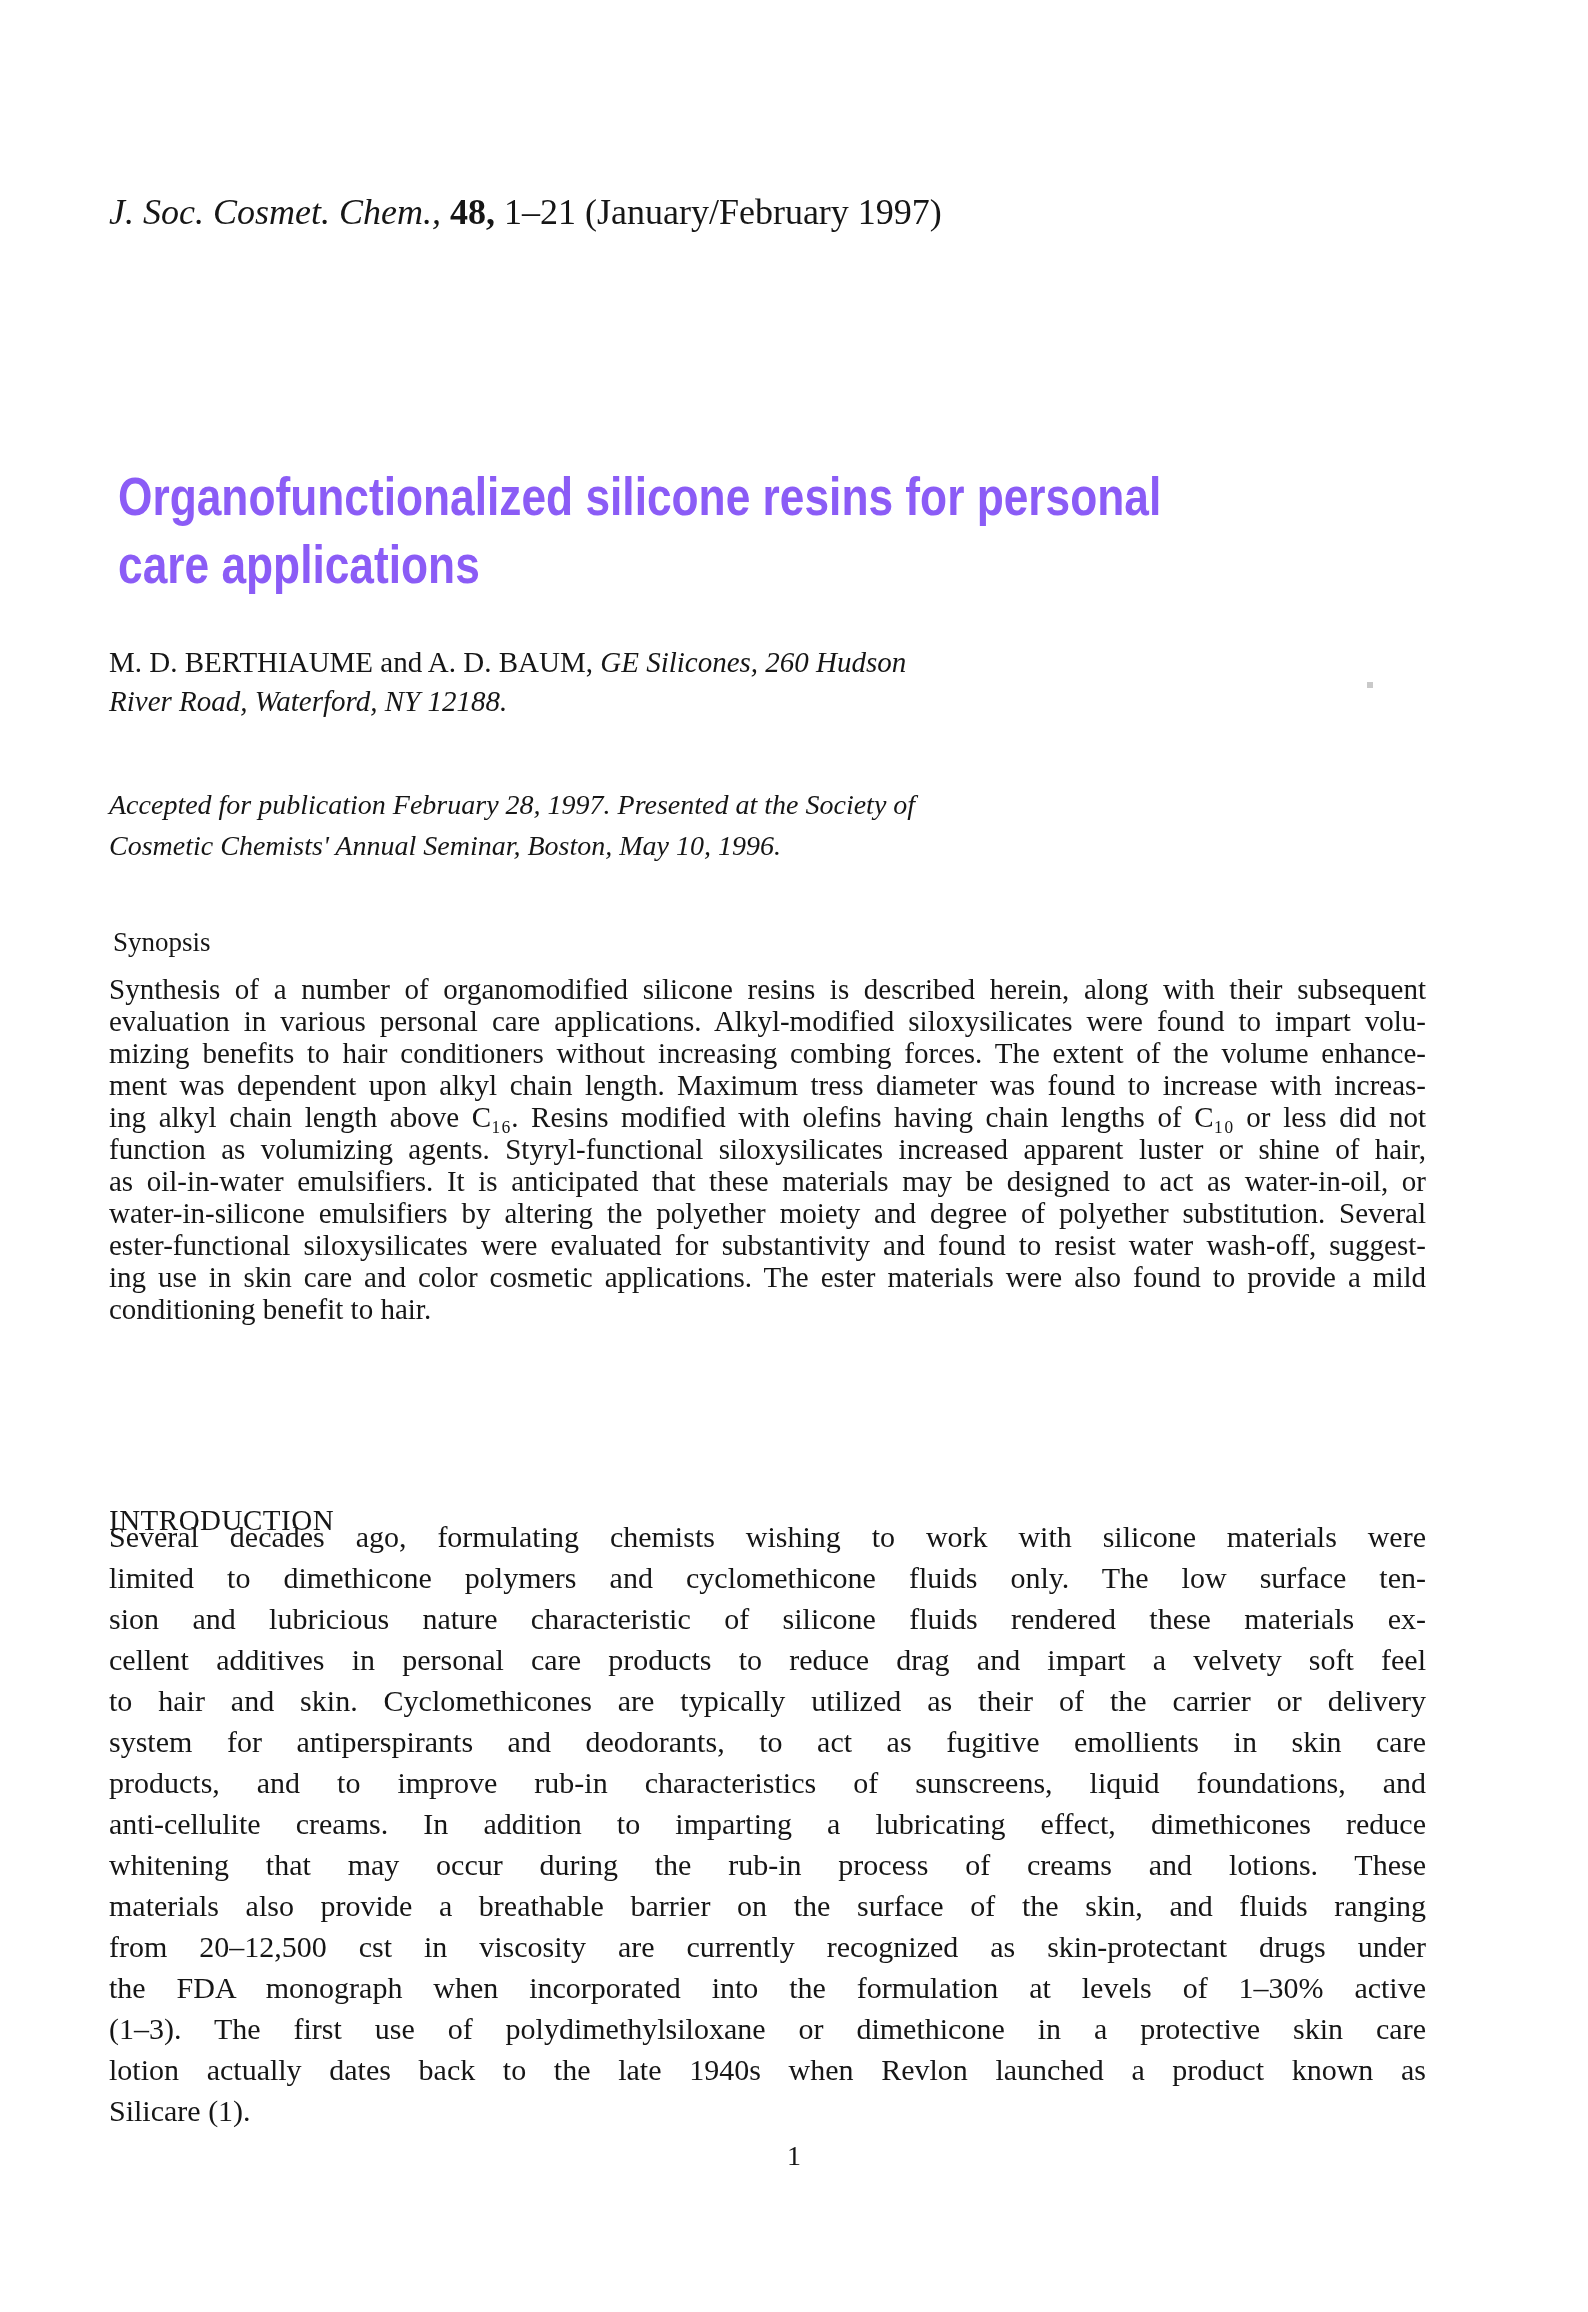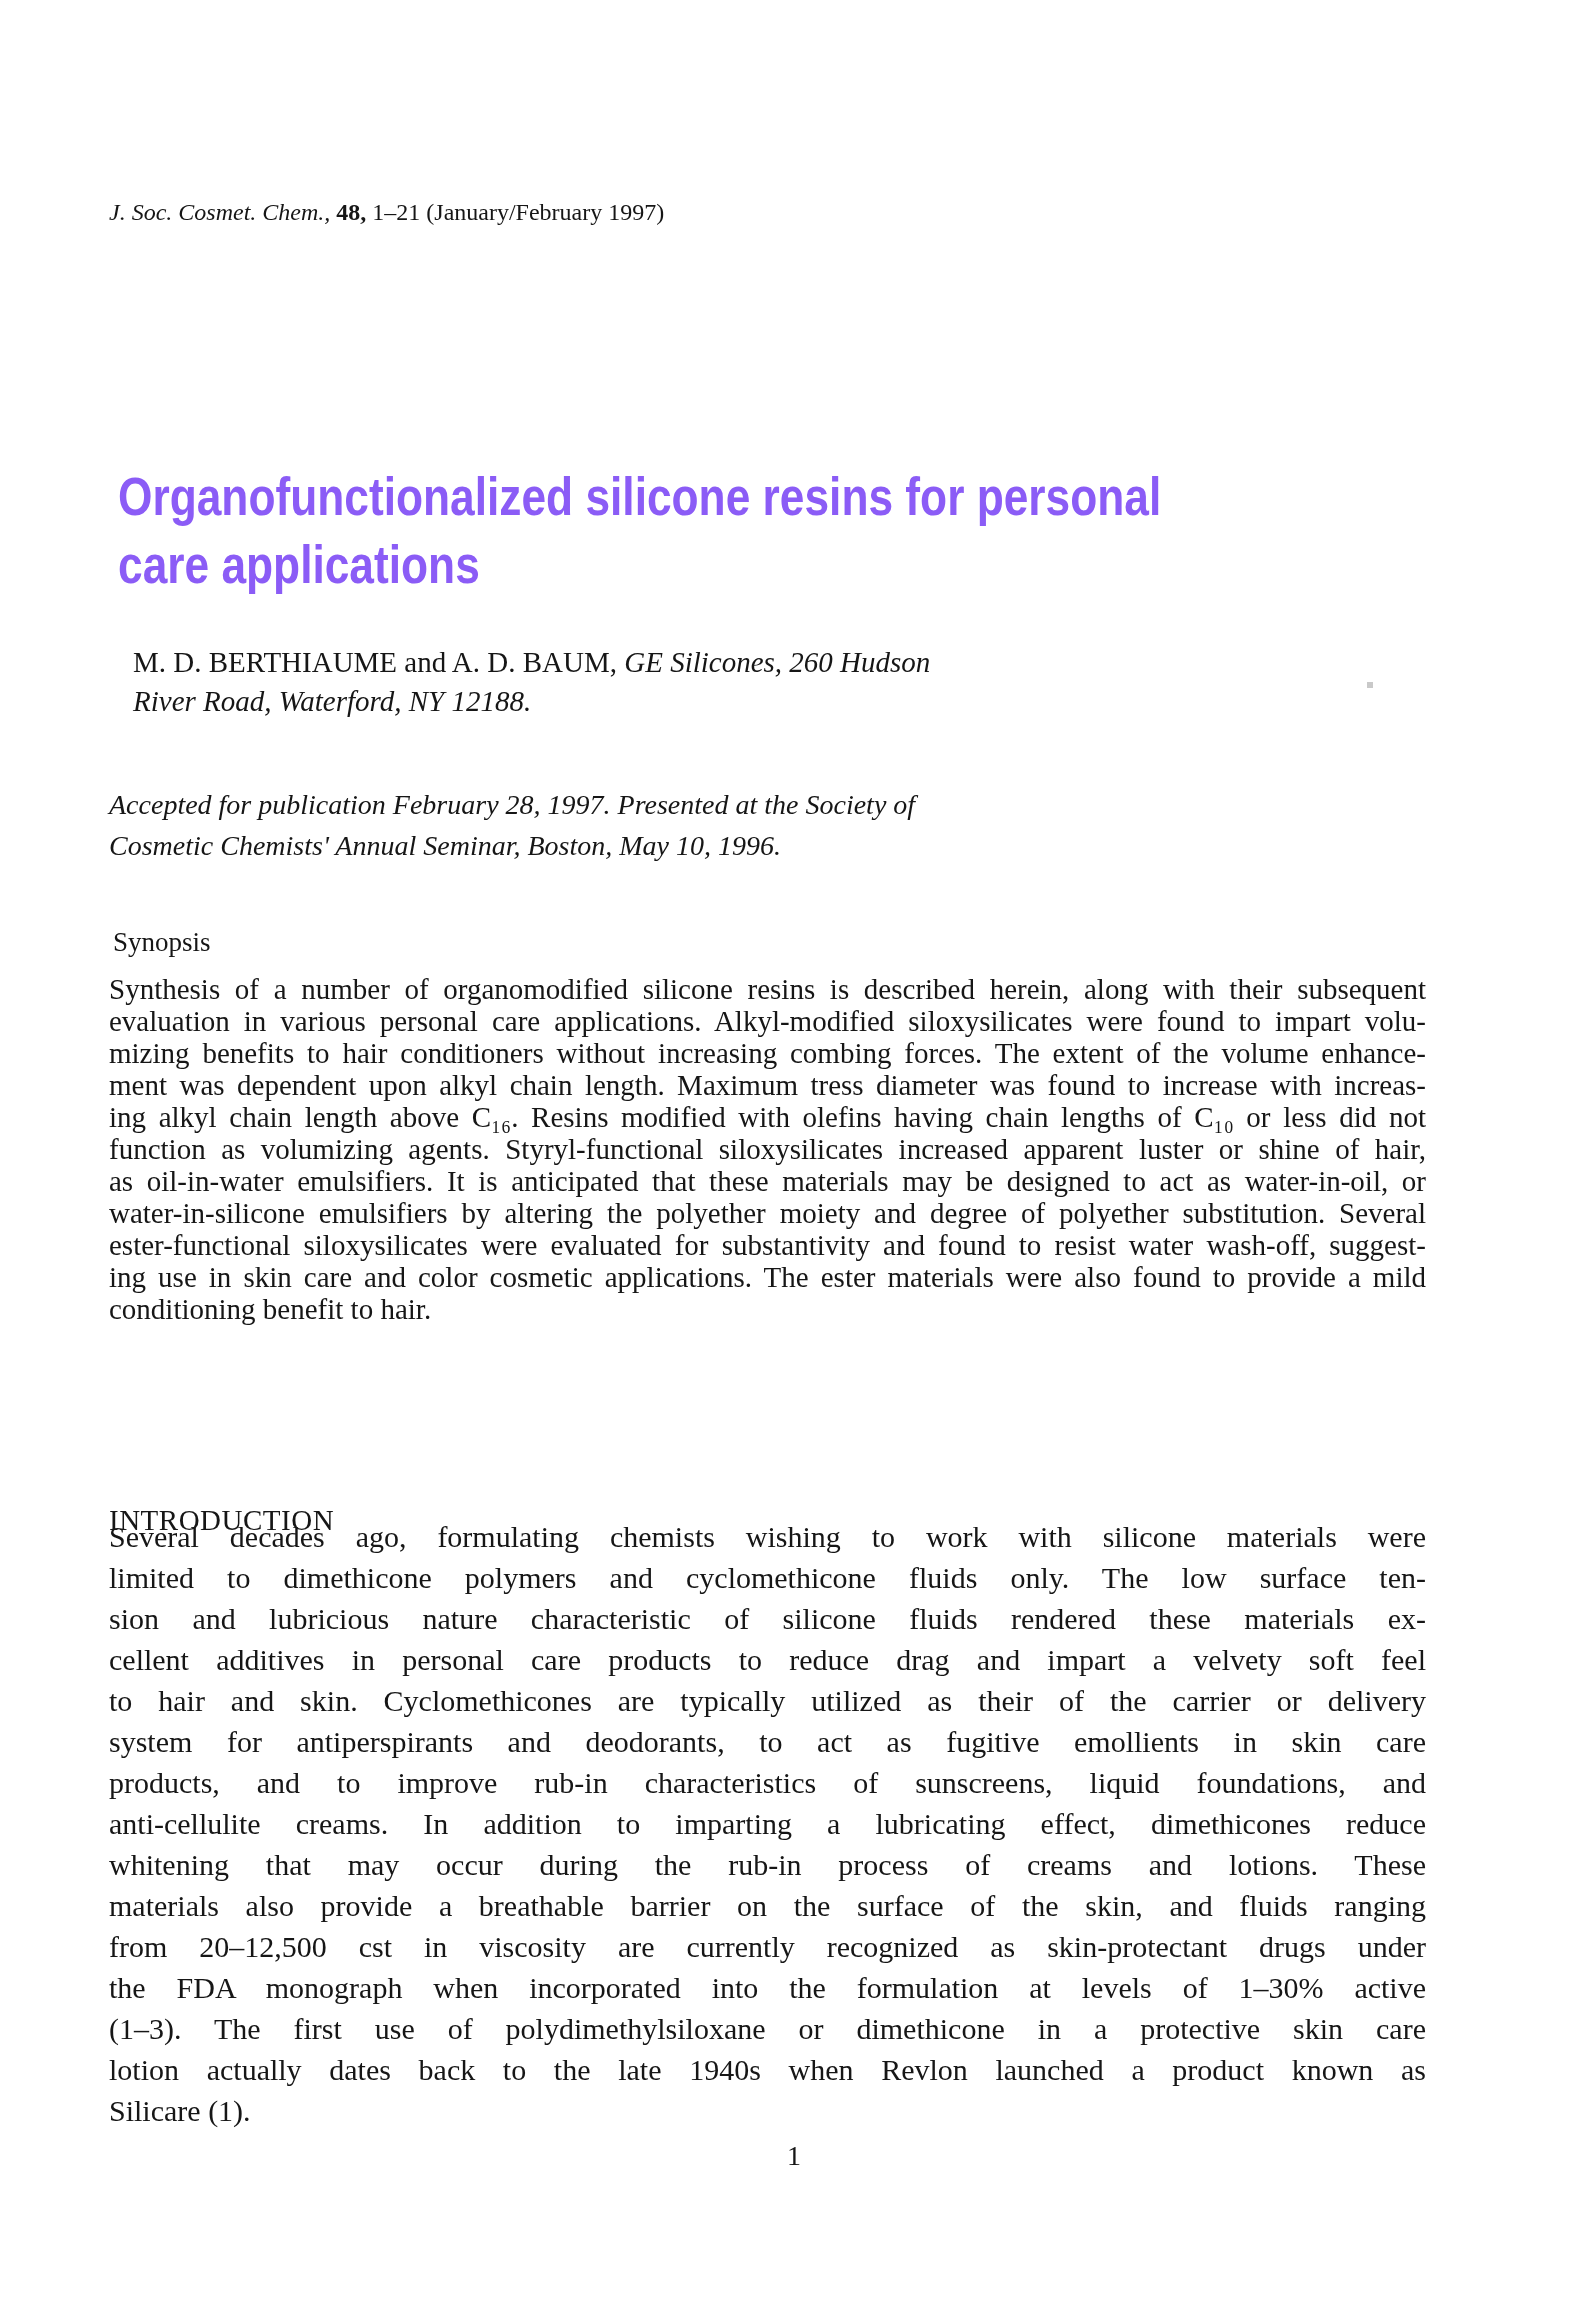--- a/index.html
+++ b/index.html
@@ -7,39 +7,39 @@
     position: relative;
     width: 1588px;
     height: 2312px;
     background: #ffffff;
     font-family: "Liberation Serif", "DejaVu Serif", serif;
     color: #161616;
     overflow: hidden;
   }
   .citation {
     position: absolute; left: 109px; top: 195px;
-    font-size: 24px; line-height: 35px; white-space: nowrap;
+    font-size: 36px; line-height: 35px; white-space: nowrap;
   }
   .citation .it { font-style: italic; }
   .citation .vol { font-weight: bold; }
   .title {
     position: absolute; left: 106px; top: 450px; margin: 12px;
     font-family: "Liberation Sans", "DejaVu Sans", sans-serif;
     font-weight: bold; font-size: 54px; line-height: 68px;
     color: #8b5cf6;
   }
   .title .tline {
     display: block;
     transform: scaleX(0.82);
     transform-origin: 0 50%;
     white-space: nowrap;
   }
   .authors {
     position: absolute; left: 109px; top: 643px;
-    font-size: 29px; line-height: 39px; margin-left: 24px;
+    font-size: 29px; line-height: 39px;
   }
   .authors .it { font-style: italic; }
   .acceptance {
     position: absolute; left: 109px; top: 784px;
     font-size: 28px; line-height: 41px; font-style: italic;
   }
   .syn-heading {
     position: absolute; left: 109px; top: 923px; margin: 4px;
     font-size: 27px; font-weight: normal;
   }

